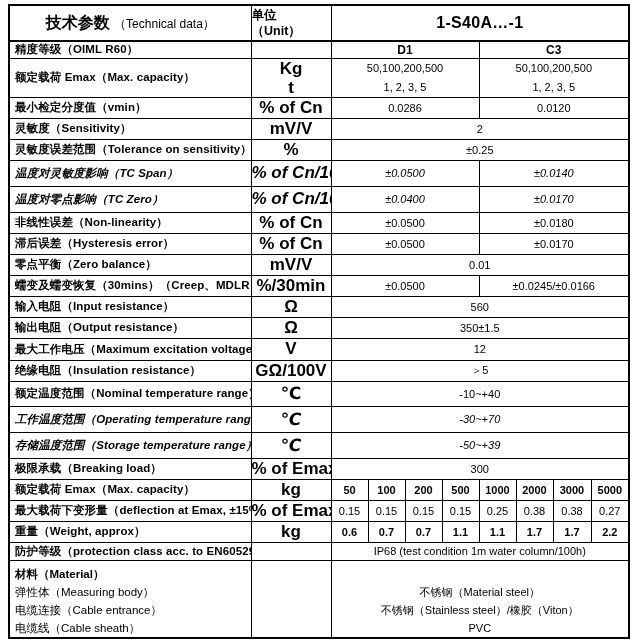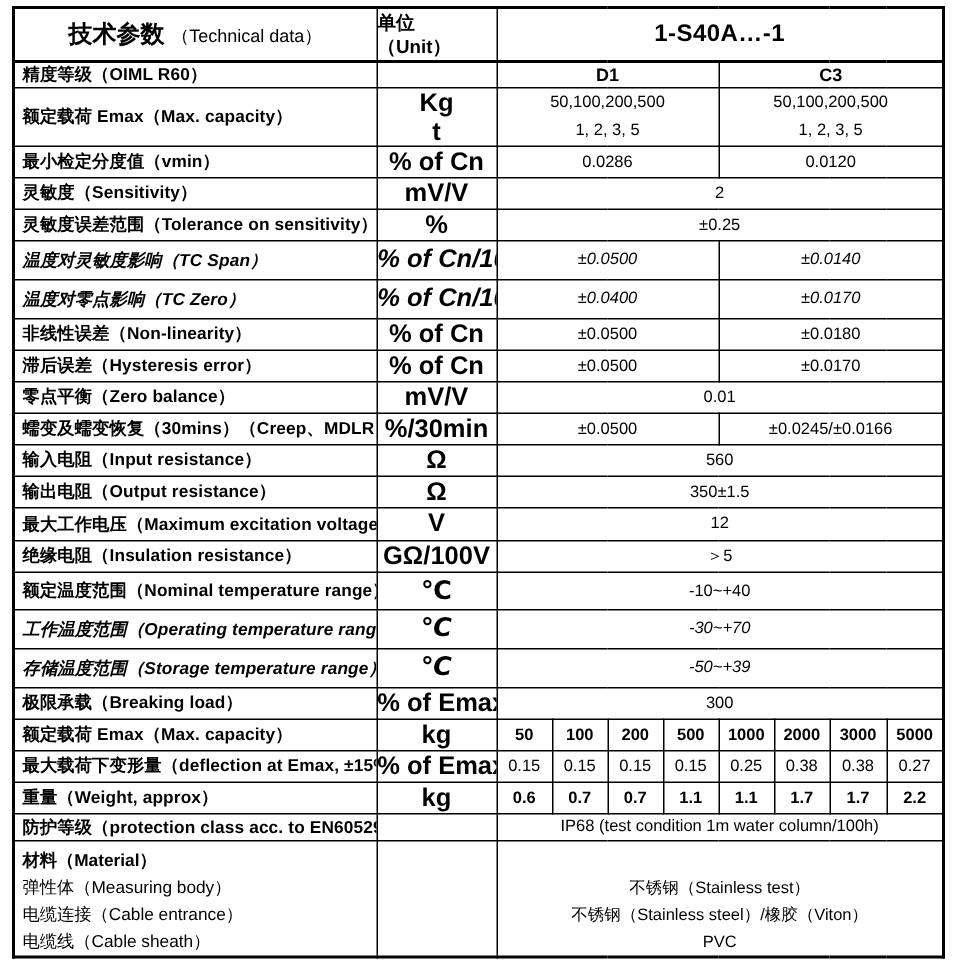--- a/index.html
+++ b/index.html
@@ -284,19 +284,19 @@
   <tr class="h72">
     <td class="mat-lbl">
       <div class="mat-head">材料（Material）</div>
       <div>弹性体（Measuring body）</div>
       <div>电缆连接（Cable entrance）</div>
       <div>电缆线（Cable sheath）</div>
     </td>
     <td class="unit"></td>
     <td class="mat-val" colspan="8">
       <div>&nbsp;</div>
-      <div>不锈钢（Stainless test）</div>
+      <div>不锈钢（Material steel）</div>
       <div>不锈钢（Stainless steel）/橡胶（Viton）</div>
       <div>PVC</div>
     </td>
   </tr>
 </tbody>
   </table>
 
 </body></html>

